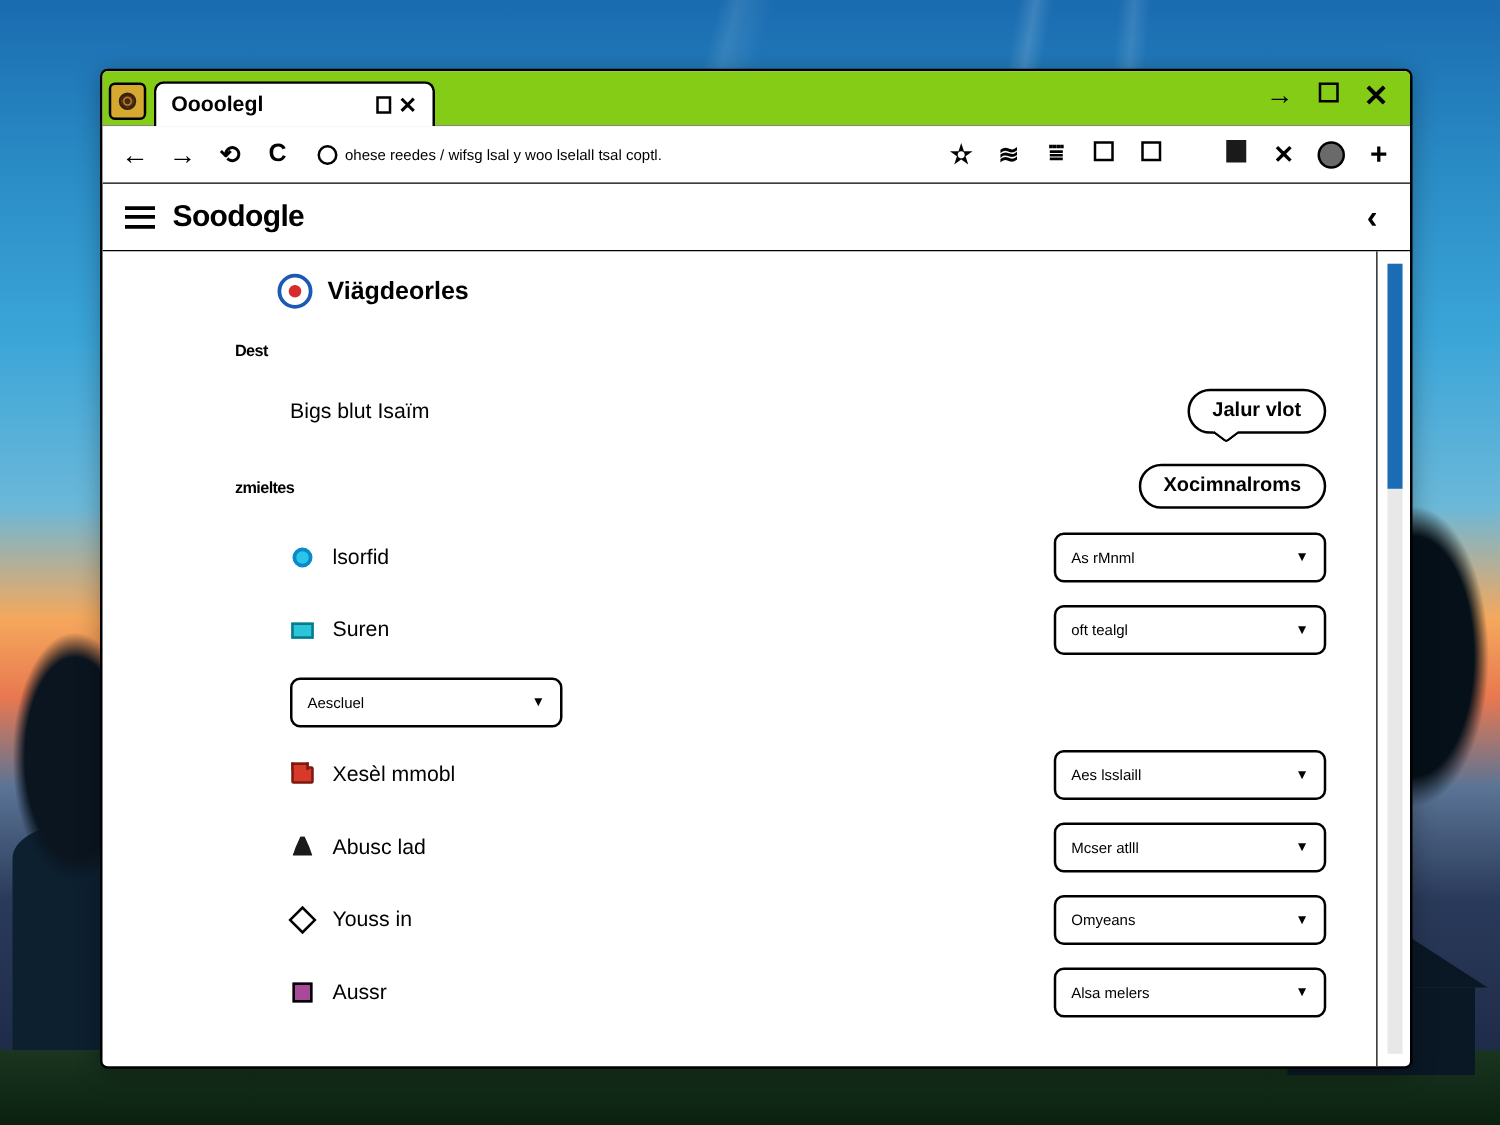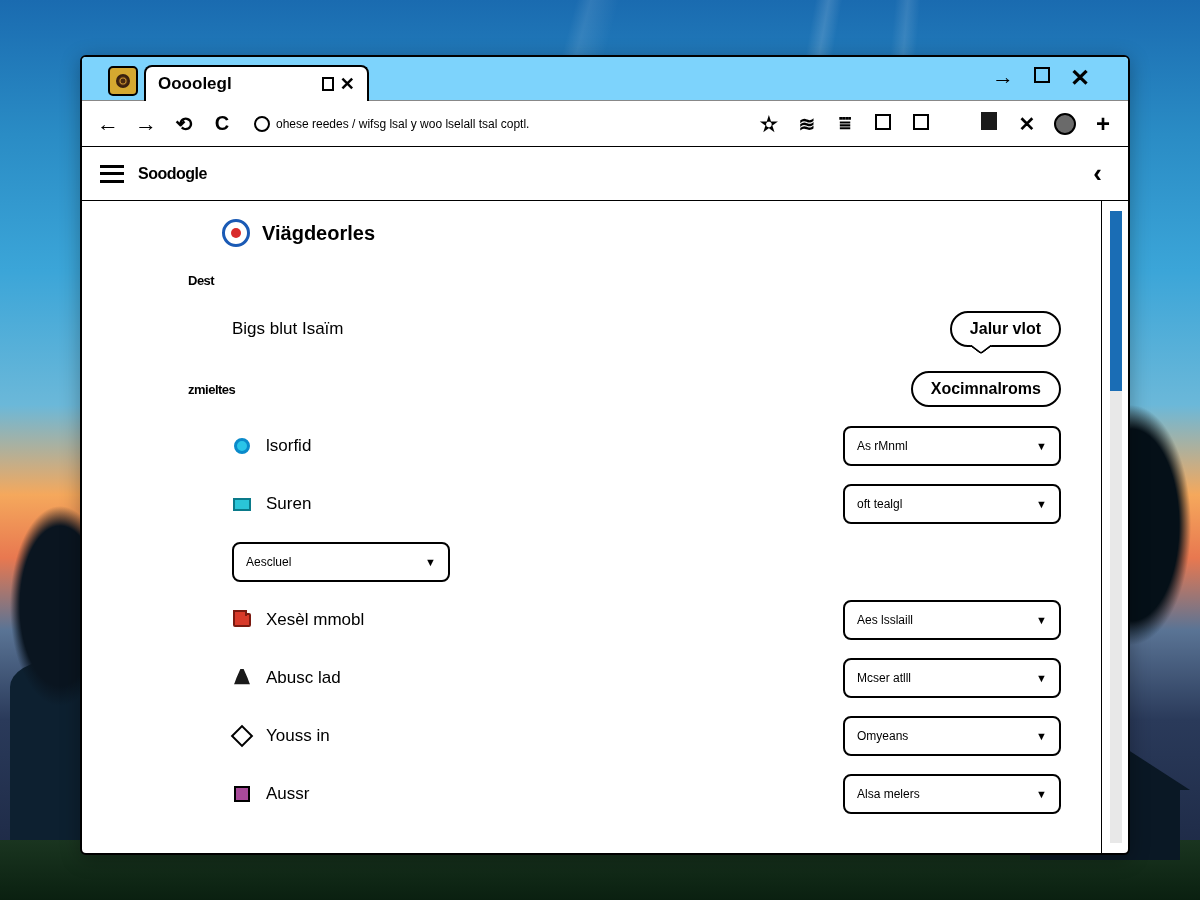--- a/index.html
+++ b/index.html
@@ -61,23 +61,23 @@
   border: 2px solid #000;
   border-radius: 6px;
   display: flex; flex-direction: column;
   overflow: hidden;
   box-shadow: 0 4px 20px rgba(0,0,0,0.3);
 }
 
 
 .tab-bar {
   height: 44px;
-  background: #7dd3fc;
+  background: #84cc16;
   display: flex; align-items: flex-end;
-  padding: 0 24px;
+  padding: 0 3px;
   border-bottom: 1px solid #888;
 }
 .favicon-box {
   width: 30px; height: 30px;
   background: #d5a830;
   border: 2px solid #000;
   border-radius: 5px;
   margin: 0 6px 4px 2px;
   display: flex; align-items: center; justify-content: center;
 }
@@ -146,21 +146,21 @@
   display: flex; align-items: center;
   padding: 0 18px;
   gap: 14px;
 }
 .hamburger {
   width: 24px; height: 18px;
   display: flex; flex-direction: column; justify-content: space-between;
   cursor: pointer;
 }
 .hamburger span { height: 3px; background: #000; }
-.app-title { font-size: 16px; font-weight: 600; letter-spacing: -0.5px; }
+.app-title { font-size: 24px; font-weight: 600; letter-spacing: -0.5px; }
 .hdr-spacer { flex: 1; }
 .hdr-back { font-size: 26px; font-weight: bold; cursor: pointer; padding-right: 8px;}
 
 
 .content-wrap {
   flex: 1; display: flex; overflow: hidden;
   position: relative;
   justify-content: flex-end;
 }
 .content {

